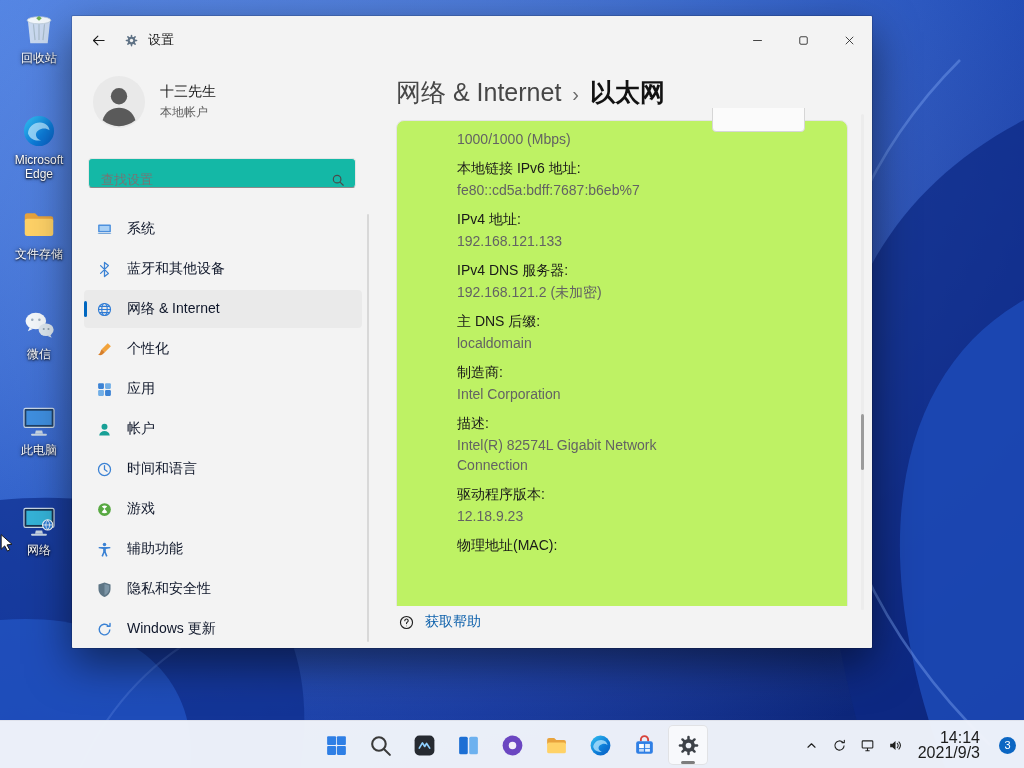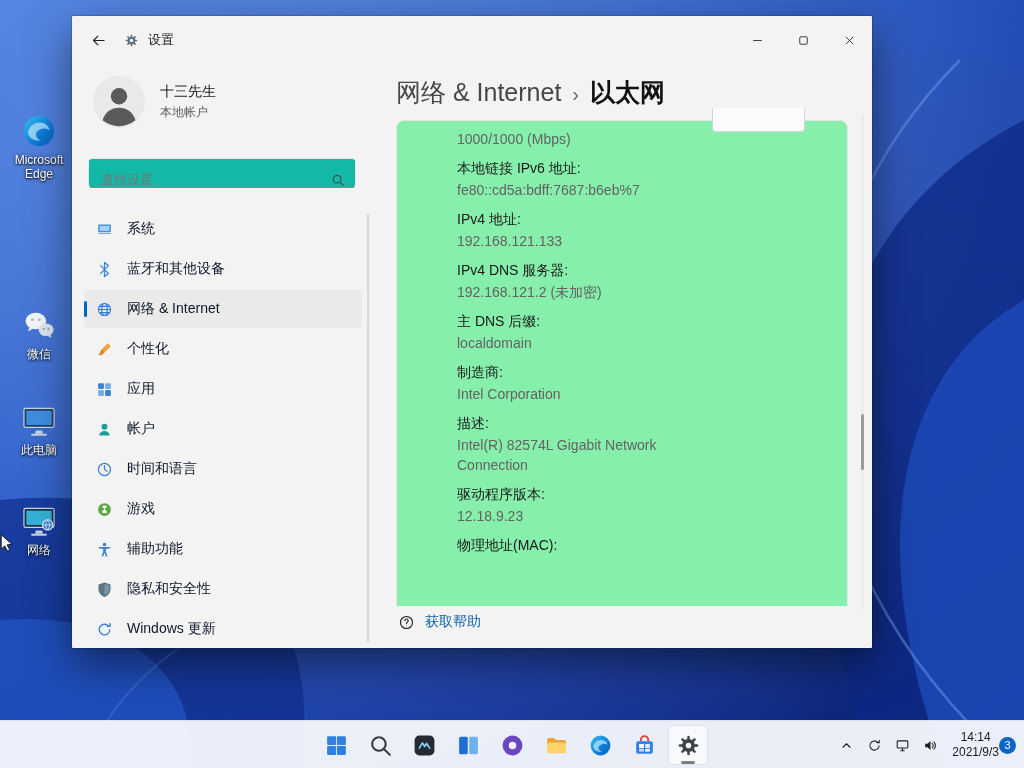--- a/index.html
+++ b/index.html
@@ -54,21 +54,21 @@
 .mic svg{width:100%;height:100%;display:block}
 .side-scroll{position:absolute;right:3px;top:150px;height:428px;width:2px;background:#d8d8d8;border-radius:2px}
 
 
 .content{position:absolute;left:300px;top:48px;right:0;bottom:0}
 .breadcrumb{position:absolute;left:24px;top:12px;display:flex;align-items:baseline;gap:11px;white-space:nowrap}
 .bc-parent{font-size:25px;color:#474747}
 .bc-sep{font-size:20px;color:#6b6b6b}
 .bc-cur{font-size:25px;color:#121212;font-weight:600}
 .viewport{position:absolute;left:0;top:44px;width:500px;height:498px;overflow:hidden}
-.card{position:absolute;left:24px;top:12px;width:452px;height:544px;background:#86efac;
+.card{position:absolute;left:24px;top:12px;width:452px;height:544px;background:#bef264;
   border:1px solid #e4e4e4;border-radius:8px;padding:8px 20px 10px 60px}
 .prop{margin-bottom:7px}
 .plabel{font-size:14px;line-height:24px;color:#191919}
 .plabel:empty{display:none}
 .pvalue{font-size:14px;line-height:20px;color:#636363;max-width:240px}
 .cut-btn{position:absolute;left:340px;top:-6px;width:93px;height:30px;background:#fbfbfb;
   border:1px solid #d6d6d6;border-radius:4px}
 .sb-track{position:absolute;right:8px;top:50px;width:3px;height:496px;background:#ececec;border-radius:2px}
 .sb-thumb{position:absolute;right:8px;top:350px;width:3px;height:56px;background:#9b9b9b;border-radius:2px}
 .help{position:absolute;left:26px;top:549px;display:flex;align-items:center;gap:10px}
@@ -84,21 +84,21 @@
 .tb-btn{position:relative;width:40px;height:40px;border:none;background:transparent;border-radius:5px;
   display:flex;align-items:center;justify-content:center}
 .tb-btn svg{width:25px;height:25px;display:block}
 .tb-btn.active{background:rgba(255,255,255,.65);box-shadow:inset 0 0 0 1px rgba(0,0,0,.09)}
 .run-ind{position:absolute;bottom:1px;left:50%;transform:translateX(-50%);width:14px;height:3px;
   border-radius:2px;background:#7d7d7d}
 .tb-right{position:absolute;right:2px;top:0;height:48px;display:flex;align-items:center}
 .tray-btn{width:28px;height:40px;border:none;background:transparent;border-radius:4px;
   display:flex;align-items:center;justify-content:center}
 .tray-btn svg{width:17px;height:17px;display:block}
-.clock{margin:0 0 0 8px;text-align:center;font-size:12px;line-height:15px;color:#1b1b1b;cursor:default}
+.clock{margin:0 19px 0 8px;text-align:right;font-size:16px;line-height:15px;color:#1b1b1b;cursor:default}
 .badge{width:17px;height:17px;border-radius:50%;background:#0b66c3;color:#fff;font-size:11px;
   display:flex;align-items:center;justify-content:center;margin-right:6px}
 </style>
 </head>
 <body>
 
 <div id="screen">
 
   <svg class="wp" viewBox="0 0 1024 768" preserveAspectRatio="none">
     <defs>
@@ -116,35 +116,55 @@
     <rect width="1024" height="768" fill="url(#wpbg)"></rect>
     <rect width="1024" height="768" fill="url(#wpglow)"></rect>
     <path d="M1024 120C830 220 770 430 870 768h154z" fill="#0d2a86" opacity=".75"></path>
     <path d="M1024 300C900 370 860 540 945 768h79z" fill="#1e4cba" opacity=".8"></path>
     <path d="M0 500c200-20 330 90 300 268H0z" fill="#0e2d8d" opacity=".7"></path>
     <path d="M0 620c120-10 200 50 190 148H0z" fill="#2457c8" opacity=".7"></path>
     <path d="M960 60C780 240 760 520 990 745" stroke="#6f97ea" stroke-width="2.5" fill="none" opacity=".5"></path>
     <path d="M80 768C140 640 260 580 420 600" stroke="#5b85e0" stroke-width="2" fill="none" opacity=".35"></path>
   </svg>
 
+  <div class="dicon" style="top:10px">
+    <span class="ic">
+        <svg viewBox="0 0 48 48">
+          <path d="M10 14h28l-3 28H13z" fill="#dfe9f2" opacity=".85"></path>
+          <ellipse cx="24" cy="13" rx="15" ry="4.5" fill="#f2f7fb" stroke="#b9c9d6"></ellipse>
+          <path d="M17 18l2 20M24 18v20M31 18l-2 20" stroke="#a9bccb" stroke-width="1.5" fill="none"></path>
+          <path d="M20.5 10.5l3.5-3 3.5 3-3.5 3z" fill="#6fae52"></path>
+        </svg>
+      </span>
+    <span class="lbl">回收站</span>
+  </div>
   <div class="dicon" style="top:112px">
     <span class="ic">
         <svg viewBox="0 0 48 48">
           <defs>
             <linearGradient id="edg1" x1="0" y1="0" x2="1" y2="1">
               <stop offset="0" stop-color="#35c1f1"></stop>
               <stop offset=".6" stop-color="#0d7bd7"></stop>
               <stop offset="1" stop-color="#0a5bbf"></stop>
             </linearGradient>
           </defs>
           <circle cx="24" cy="24" r="19" fill="url(#edg1)"></circle>
           <path d="M10 27c.8-8.6 8-14 15.5-13.6 6.8.4 11.3 4.6 11.8 9.6-3.3-2.3-7-2.7-10.6-1.6-4.8 1.4-7.3 5-6.3 8.8.7 2.7 3 4.7 6.2 5.5-6.3 1.6-13.4-1.2-15.8-7-.5-1.2-.8-1.7-.8-1.7z" fill="#b7e6ff" opacity=".75"></path>
         </svg>
       </span>
     <span class="lbl">Microsoft Edge</span>
+  </div>
+  <div class="dicon" style="top:206px">
+    <span class="ic">
+        <svg viewBox="0 0 48 48">
+          <path d="M6 12a3 3 0 0 1 3-3h10l4 4h16a3 3 0 0 1 3 3v4H6z" fill="#e8a33d"></path>
+          <rect x="6" y="16" width="36" height="22" rx="3" fill="#ffd267"></rect>
+        </svg>
+      </span>
+    <span class="lbl">文件存储</span>
   </div>
   <div class="dicon" style="top:306px">
     <span class="ic">
         <svg viewBox="0 0 48 48">
           <ellipse cx="20" cy="19" rx="13" ry="10.5" fill="#f4f8fb"></ellipse>
           <path d="M12 27l-2 5 6-3z" fill="#f4f8fb"></path>
           <circle cx="15.5" cy="17.5" r="1.6" fill="#9fb0bf"></circle>
           <circle cx="24.5" cy="17.5" r="1.6" fill="#9fb0bf"></circle>
           <ellipse cx="33" cy="30" rx="9.5" ry="8" fill="#dde7ef"></ellipse>
           <path d="M38 36l2 4-5-2z" fill="#dde7ef"></path>

